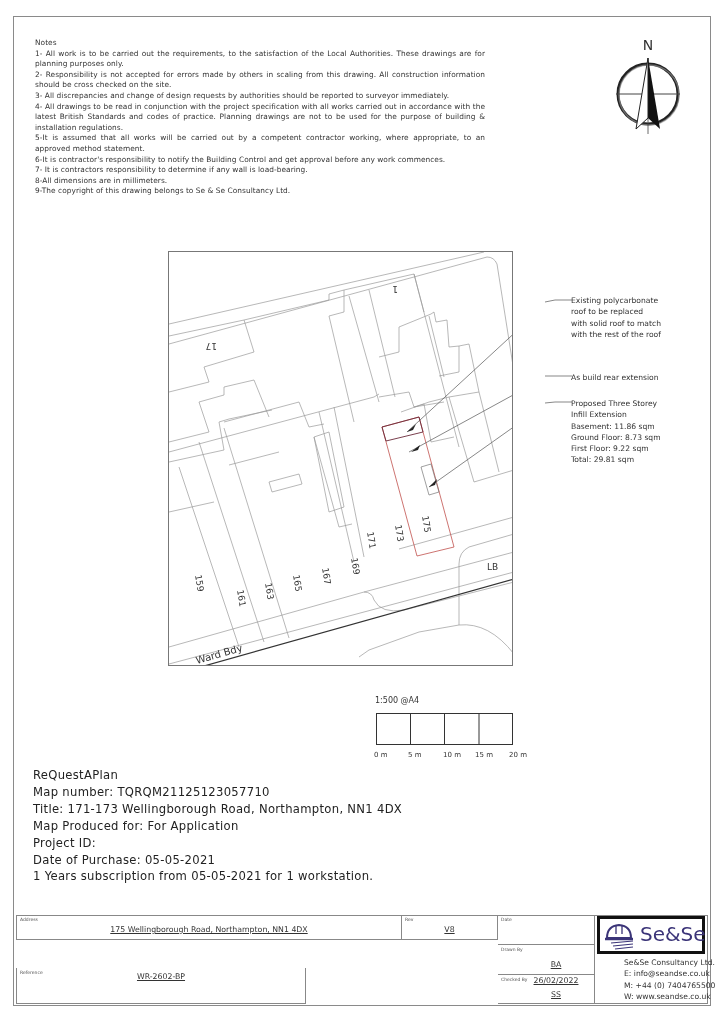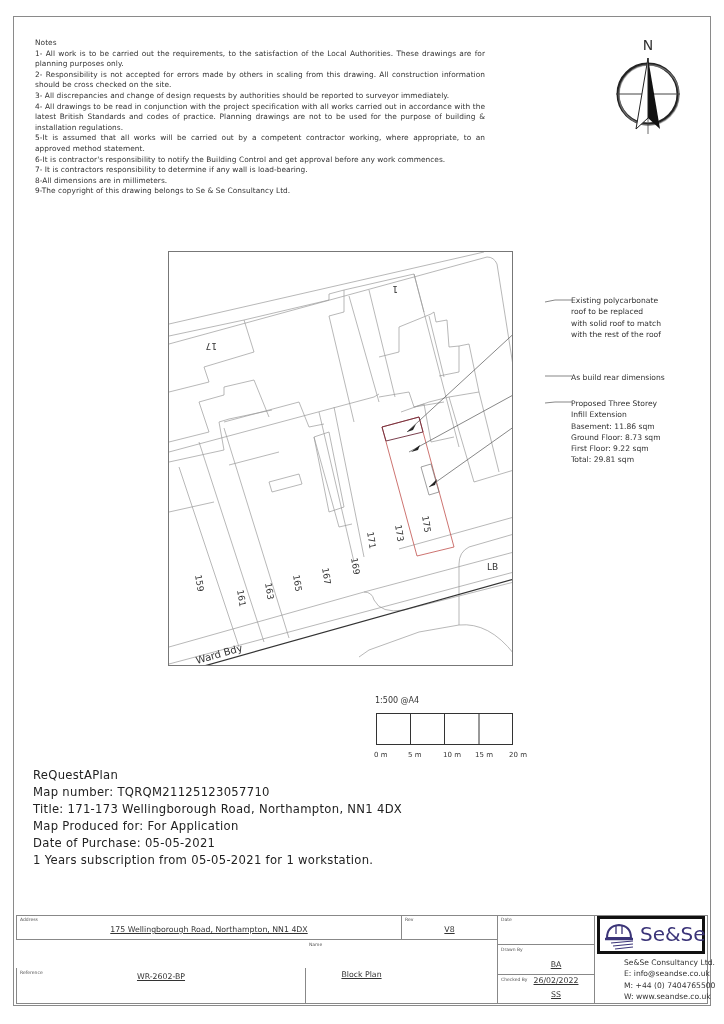--- a/index.html
+++ b/index.html
@@ -146,21 +146,21 @@
   </g>
 </svg>
 
 <div class="annot" style="left:571px;top:295px;">
   <div>Existing polycarbonate</div>
   <div>roof to be replaced</div>
   <div>with solid roof to match</div>
   <div>with the rest of the roof</div>
 </div>
 <div class="annot" style="left:571px;top:372px;">
-  <div>As build rear dimensions</div>
+  <div>As build rear extension</div>
 </div>
 <div class="annot" style="left:571px;top:398px;">
   <div>Proposed Three Storey</div>
   <div>Infill Extension</div>
   <div>Basement: 11.86 sqm</div>
   <div>Ground Floor: 8.73 sqm</div>
   <div>First Floor: 9.22 sqm</div>
   <div>Total: 29.81 sqm</div>
 </div>
 
@@ -177,41 +177,38 @@
   <span style="left:73px">10 m</span>
   <span style="left:105px">15 m</span>
   <span style="left:139px">20 m</span>
 </div>
 
 <div class="info">
   <div>ReQuestAPlan</div>
   <div>Map number: TQRQM21125123057710</div>
   <div>Title: 171-173 Wellingborough Road, Northampton, NN1 4DX</div>
   <div>Map Produced for: For Application</div>
+  <div>Project ID:</div>
   <div>Date of Purchase: 05-05-2021</div>
   <div>1 Years subscription from 05-05-2021 for 1 workstation.</div>
 </div>
 
 <div class="tb">
   <div style="position:absolute;left:0;top:0;width:692px;height:1px;background:#888;"></div>
   <div class="cell" style="left:0;top:0;width:386px;height:25px;border-left:1px solid #888;">
     <span class="lbl">Address</span>
     <div class="val" style="top:10px;">175 Wellingborough Road, Northampton, NN1 4DX</div>
   </div>
   <div class="cell" style="left:386px;top:0;width:96px;height:25px;">
     <span class="lbl">Rev</span>
     <div class="val" style="top:10px;">V8</div>
   </div>
   <div class="cell" style="left:482px;top:0;width:97px;height:30px;">
     <span class="lbl">Date</span>
     <div class="val" style="top:13px;left:20px;margin-top:48px;">26/02/2022</div>
-  </div>
-  <div class="cell" style="left:290px;top:25px;width:192px;height:64px;">
-    <span class="lbl">Name</span>
-    <div class="val" style="top:30px;right:80px;">Block Plan</div>
   </div>
   <div class="cell" style="left:482px;top:30px;width:97px;height:30px;">
     <span class="lbl">Drawn By</span>
     <div class="val" style="top:15px;left:20px;">BA</div>
   </div>
   <div class="cell" style="left:0;top:53px;width:290px;height:36px;border-left:1px solid #888;">
     <span class="lbl">Reference</span>
     <div class="val" style="top:4px;">WR-2602-BP</div>
   </div>
   <div class="cell" style="left:482px;top:60px;width:97px;height:29px;">

